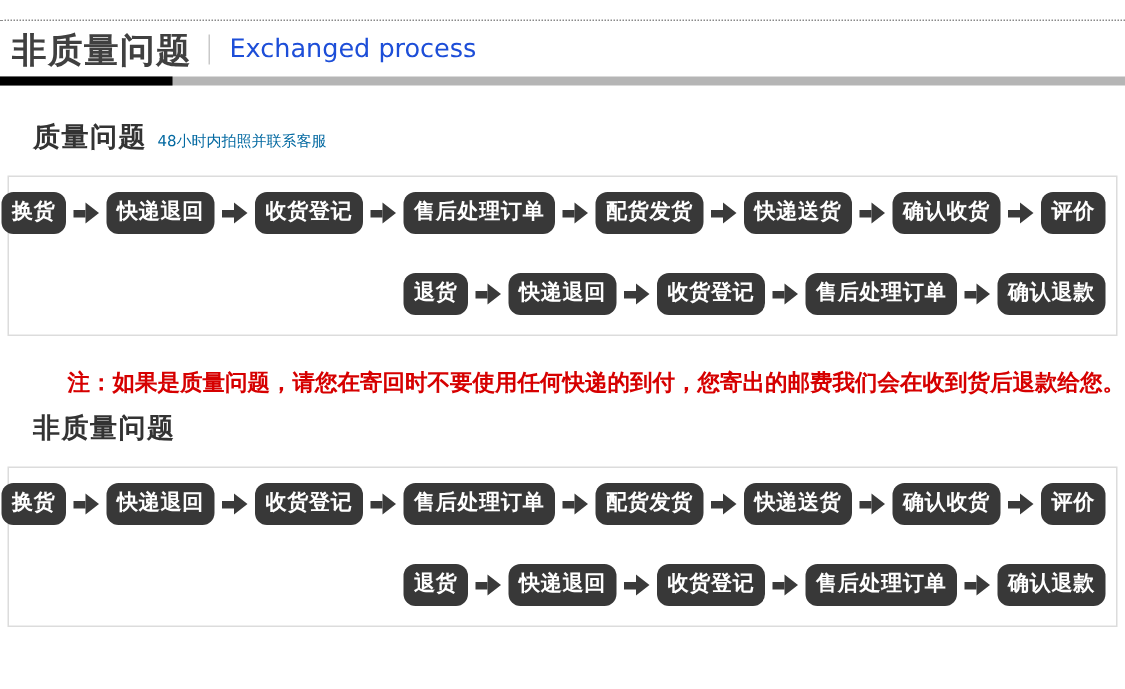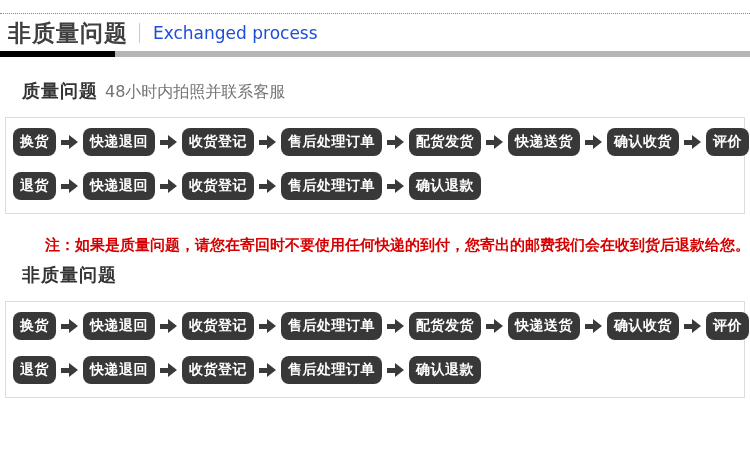--- a/index.html
+++ b/index.html
@@ -15,30 +15,31 @@
   .header{display:flex;align-items:center;padding:6px 0 5px 8px;height:37px;box-sizing:border-box;}
   .header .title{font-size:23px;font-weight:bold;color:#404040;letter-spacing:1px;}
   .header .vsep{width:1px;height:20px;background:#c9c9c9;margin:0 13px 0 11px;}
   .header .subtitle{font-size:17px;color:#1d4ed8;}
   .header-bar{height:6px;background:#b5b5b5;position:relative;}
   .header-bar .bar-black{position:absolute;left:0;top:0;height:100%;width:115px;background:#000;}
 
   
   .section-head{margin:22px 0 0 22px;display:flex;align-items:baseline;height:25px;}
   .section-head .h{font-size:18px;font-weight:bold;color:#333;letter-spacing:1px;}
-  .section-head .sub{font-size:16px;color:#737373;margin-left:7px;}
+  .section-head .sub{font-size:10px;color:#0369a1;margin-left:7px;}
 
   
   .flow-box{
     margin:13px 5px 0 5px;
     border:1px solid #dcdcdc;
     background:#fff;
     padding:10px 7px 13px 7px;
-    display:flex;flex-direction:column;gap:16px;
+    display:flex;flex-direction:column;gap:26px;
     box-sizing:border-box;
+    align-items:flex-end;
   }
   .flow-row{display:flex;align-items:center;gap:5px;}
   .badge{
     background:#383838;color:#fff;
     font-size:14px;font-weight:bold;
     padding:5px 7px 6px 7px;
     border-radius:8px;
     white-space:nowrap;line-height:17px;
     letter-spacing:0.5px;
   }

